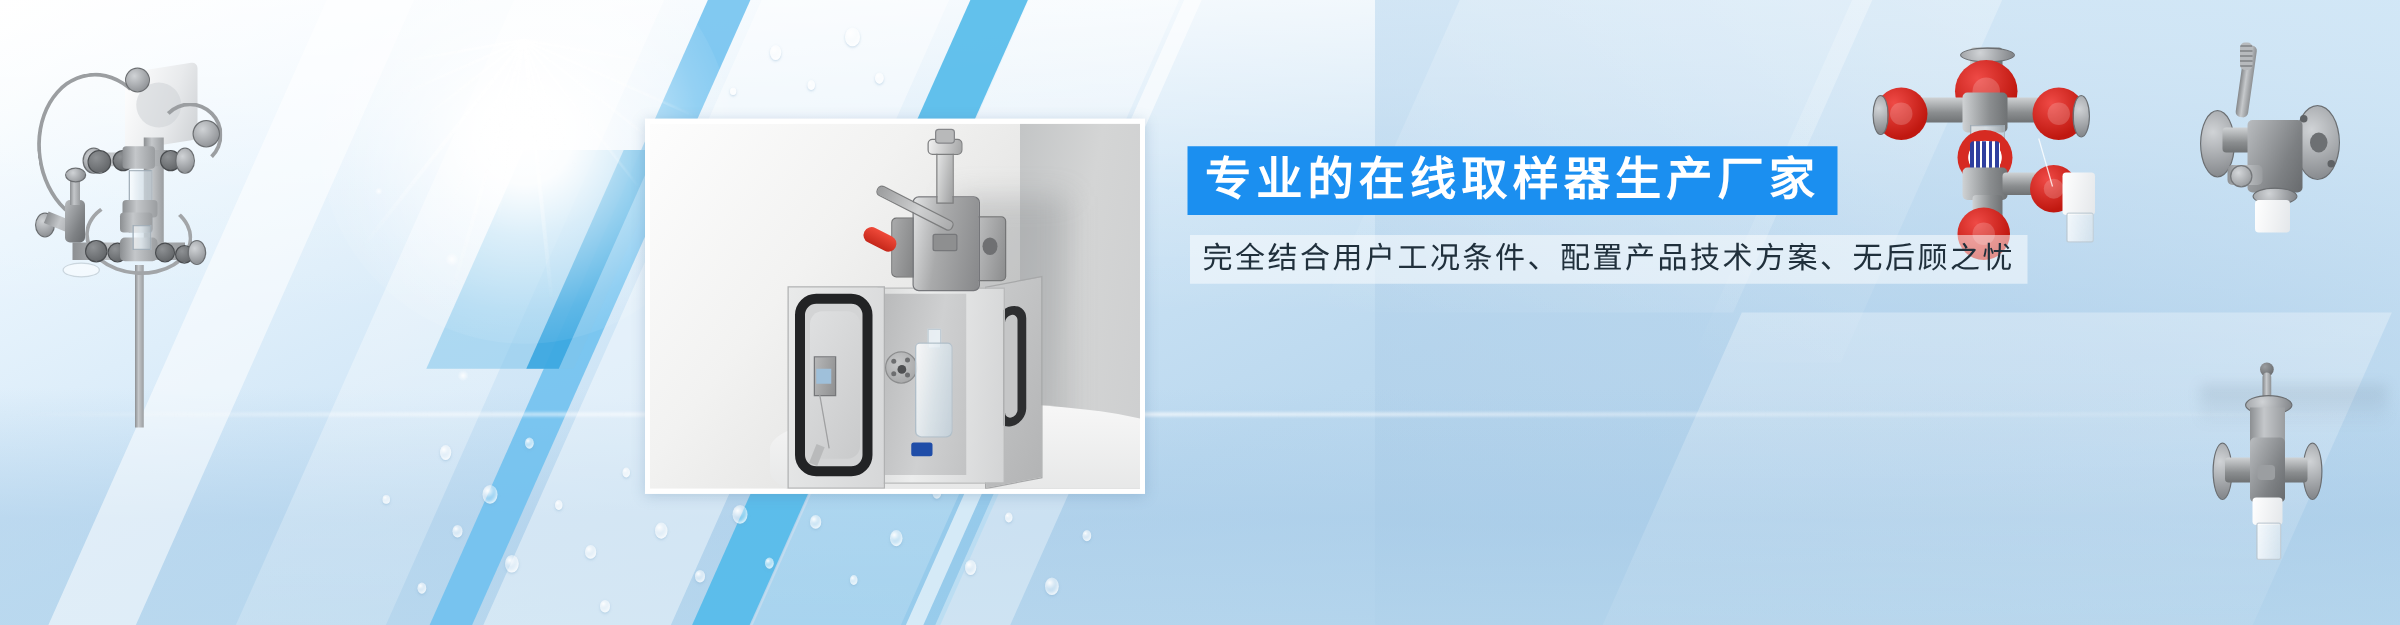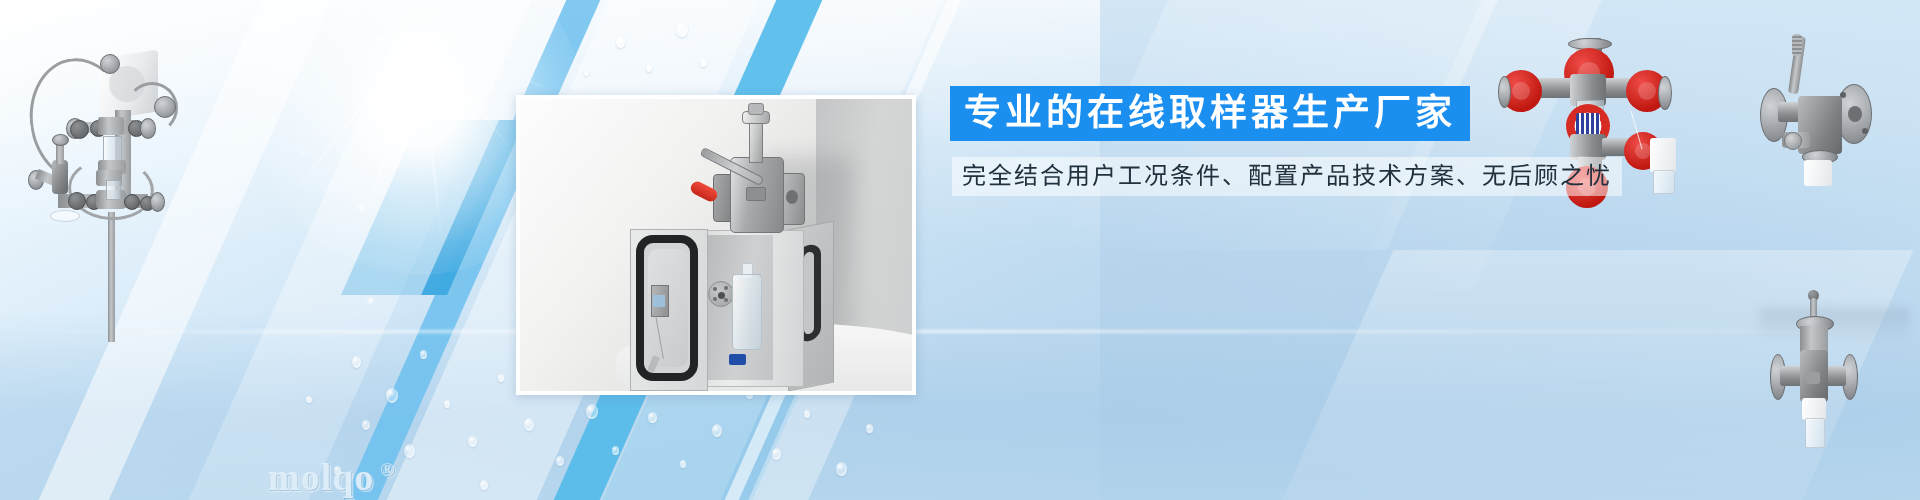--- a/index.html
+++ b/index.html
@@ -163,21 +163,21 @@
   
   #copy{position:absolute;left:950px;top:86px;width:760px;}
   #company-name{
     font-family:"Liberation Serif","DejaVu Serif",serif;
     font-size:38px;line-height:1;color:#1b2733;letter-spacing:3px;
     font-weight:600;text-shadow:0 1px 2px rgba(255,255,255,.85);
     margin:0 0 14px 2px;white-space:nowrap;
   }
   .hl{
     display:inline-block;background:#1b8ff0;color:#ffffff;
-    font-weight:bold;white-space:nowrap;
+    font-weight:bold;white-space:nowrap;margin-top:31px;
   }
   #tagline-primary{font-size:37px;line-height:1.12;letter-spacing:4px;padding:6px 14px 8px 14px;}
   #tagline-sub{
     font-size:24px;line-height:1.2;letter-spacing:2px;color:#20303c;white-space:nowrap;
     background:rgba(255,255,255,.52);display:inline-block;padding:5px 10px;margin:16px 0 0 2px;
   }
   #tagline-custom{font-size:27px;line-height:1.15;letter-spacing:4px;padding:7px 20px 8px 34px;margin:15px 0 0 18px;}
   #desc{
     font-family:"Liberation Serif","DejaVu Serif",serif;
     font-size:11px;line-height:1.72;letter-spacing:.45px;color:#4f5f6d;
@@ -421,17 +421,14 @@
     <span class="m" style="left:46px;top:84px;width:14px;height:12px;border-radius:3px;background:#9b9ea1"></span>
     <span class="m whitecup" style="left:42px;top:110px;width:24px;height:22px"></span>
     <span class="m" style="left:45px;top:130px;width:18px;height:28px;border-radius:2px;background:linear-gradient(100deg,rgba(255,255,255,.85),rgba(220,230,237,.72));border:1px solid rgba(176,190,200,.7)"></span>
   </div>
 
   <div id="copy">
     <div><span class="hl" id="tagline-primary">专业的在线取样器生产厂家</span></div>
     <div><span id="tagline-sub">完全结合用户工况条件、配置产品技术方案、无后顾之忧</span></div>
   </div>
 
-  <div id="brand-logo">
-    <span>molqo</span><sup>®</sup>
-  </div>
 
 </div>
 
 </body></html>

